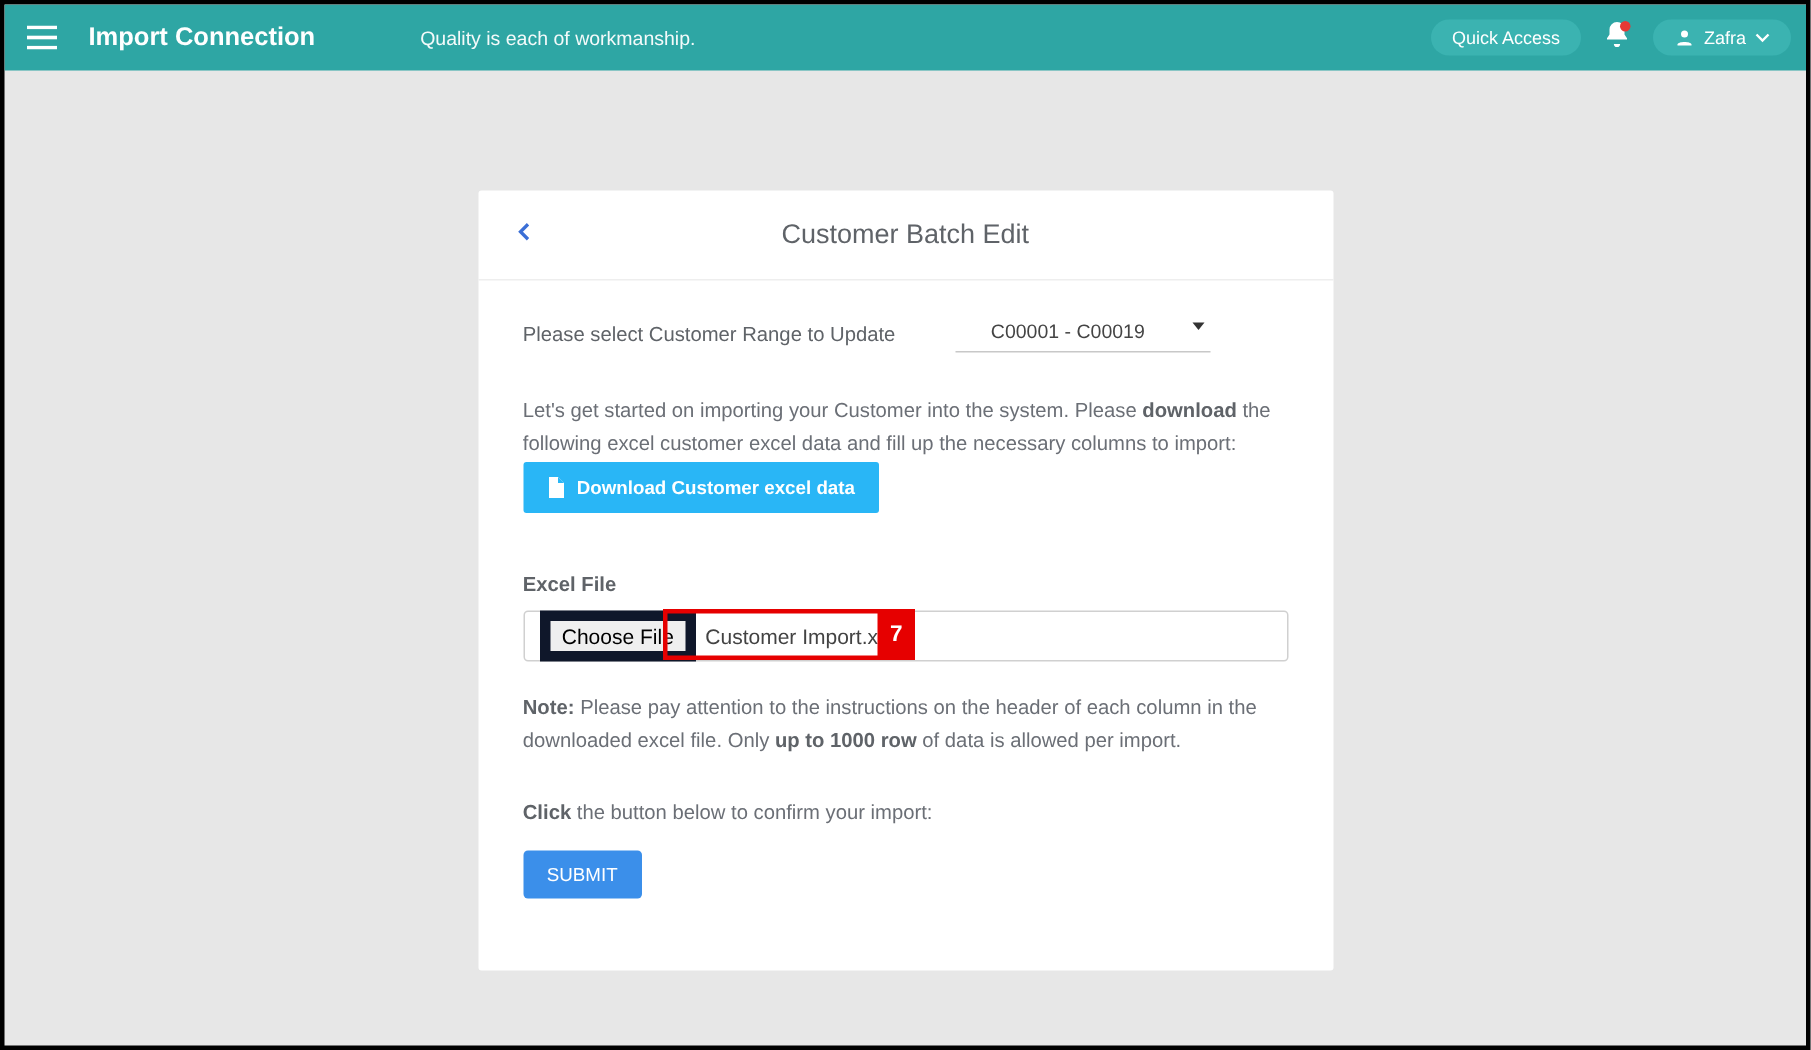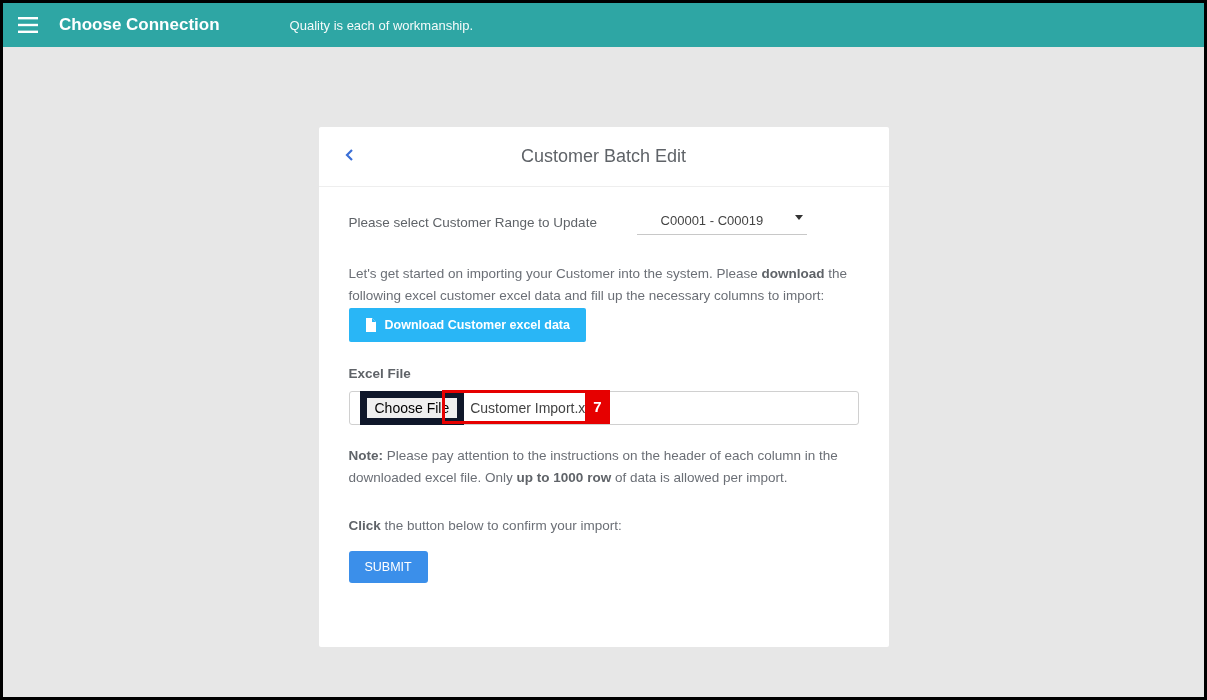--- a/index.html
+++ b/index.html
@@ -136,21 +136,21 @@
     border: none;
     padding: 10px 16px;
     font-size: 12.5px;
     font-weight: bold;
     border-radius: 2px;
     cursor: pointer;
   }
   .btn svg { fill: #fff; }
 
   .section-label {
-    margin-top: 24px;
+    margin-top: 40px;
     font-size: 13.5px;
     font-weight: bold;
     color: #5f6368;
   }
 
   .file-row {
     margin-top: 10px;
     border: 1px solid #d0d0d0;
     border-radius: 3px;
     height: 34px;
@@ -214,22 +214,41 @@
 <body>
 
 <div class="topbar">
   <div class="menu-btn">
     <svg width="20" height="16" viewBox="0 0 20 16">
         <rect y="0" width="20" height="2.4"></rect>
         <rect y="6.8" width="20" height="2.4"></rect>
         <rect y="13.6" width="20" height="2.4"></rect>
       </svg>
   </div>
-  <div class="brand">Choose Connection</div>
+  <div class="brand">Import Connection</div>
   <div class="tagline">Quality is each of workmanship.</div>
+  <div class="topbar-right">
+    <div class="pill">Quick Access</div>
+    <div class="bell">
+      <svg width="20" height="20" viewBox="0 0 24 24">
+          <path d="M12 2a6 6 0 0 0-6 6v4l-2 3v1h16v-1l-2-3V8a6 6 0 0 0-6-6zm0 20a2.5 2.5 0 0 0 2.5-2.5h-5A2.5 2.5 0 0 0 12 22z"></path>
+        </svg>
+      <span class="dot"></span>
+    </div>
+    <div class="pill user-pill">
+      <svg width="14" height="14" viewBox="0 0 24 24" fill="#fff">
+          <circle cx="12" cy="8" r="4"></circle>
+          <path d="M4 20c0-4 16-4 16 0v1H4z"></path>
+        </svg>
+      <span>Zafra</span>
+      <svg width="10" height="10" viewBox="0 0 10 10">
+          <path d="M1 3l4 4 4-4" stroke="#fff" stroke-width="1.6" fill="none"></path>
+        </svg>
+    </div>
+  </div>
 </div>
 
 <div class="workspace">
   <div class="card">
     <div class="card-header">
       <div class="back-btn">
         <svg width="14" height="14" viewBox="0 0 14 14" fill="none" stroke-width="2.2">
             <path d="M9 2 L4 7 L9 12"></path>
           </svg>
       </div>

